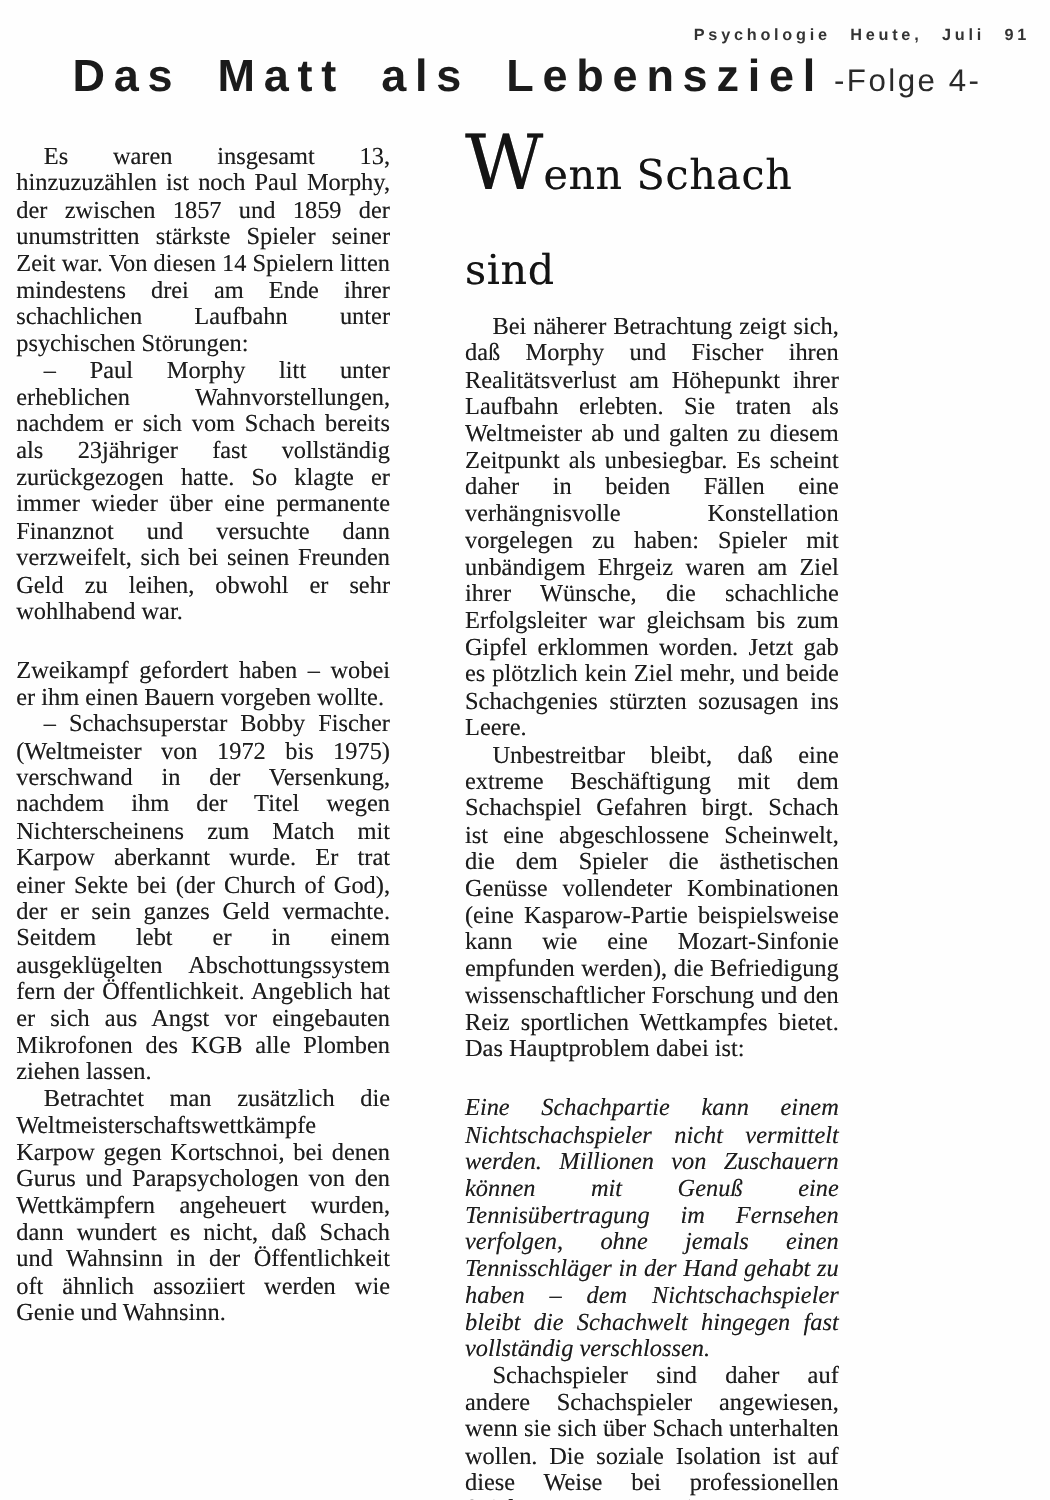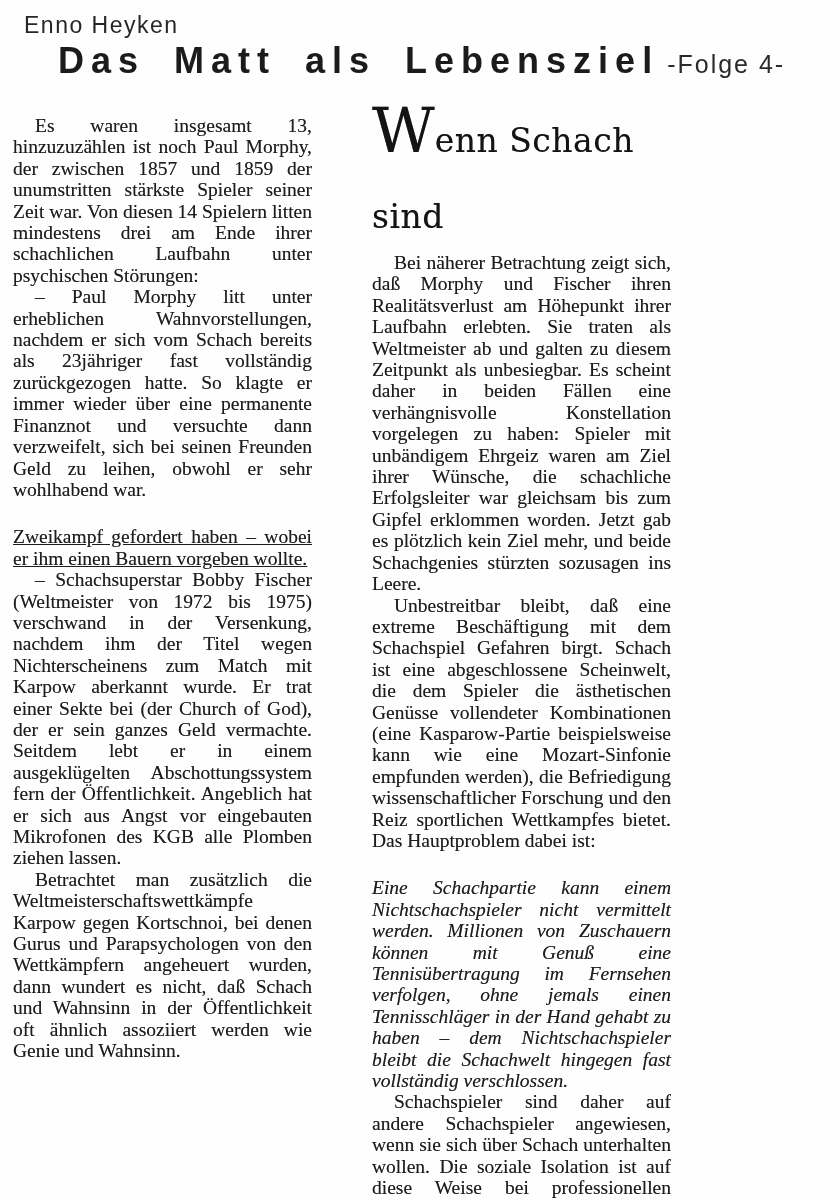--- a/index.html
+++ b/index.html
@@ -64,21 +64,21 @@
     text-align: justify;
     color: #1d1d1d;
     hyphens: auto;
     -webkit-hyphens: auto;
     text-shadow: 0 0 0.4px rgba(30,30,30,0.55);
   }
   .col-left  { left: 13px;  top: 115px; width: 299px; }
   .col-right { left: 372px; top: 98px;  width: 299px; }
   .col p { margin: 0; }
   .col p.indent { text-indent: 22px; }
-  .col p.gap-top { margin-top: 26px; text-decoration: underline; }
+  .col p.gap-top { margin-top: 26px; }
   .col p.block-gap { margin-top: 26px; font-style: italic; }
   
   .headline {
     font-family: "DejaVu Serif", serif;
     font-weight: normal;
     font-size: 33px;
     line-height: 38px;
     letter-spacing: 0.5px;
     color: #141414;
     text-align: left;
@@ -88,22 +88,22 @@
   .headline .initial {
     font-size: 61px;
     letter-spacing: 0;
   }
 </style>
 </head>
 <body>
 
 <div class="page">
 
-  <div class="author">Enno Heyken</div>
 
+  <div class="publication">Psychologie Heute, Juli 91</div>
 
   <div class="title-row">
     <span class="article-title">Das Matt als Lebensziel</span><span class="title-suffix">-Folge 4-</span>
   </div>
 
   <div class="col col-left">
     <p class="indent">Es waren insgesamt 13, hinzuzuzählen ist noch Paul Morphy, der zwischen 1857 und 1859 der unumstritten stärkste Spieler seiner Zeit war. Von diesen 14 Spielern litten mindestens drei am Ende ihrer schachlichen Laufbahn unter psychischen Störungen:</p>
     <p class="indent">– Paul Morphy litt unter erheblichen Wahnvorstellungen, nachdem er sich vom Schach bereits als 23jähriger fast vollständig zurückgezogen hatte. So klagte er immer wieder über eine permanente Finanznot und versuchte dann verzweifelt, sich bei seinen Freunden Geld zu leihen, obwohl er sehr wohlhabend war.</p>
     <p class="gap-top">Zweikampf gefordert haben – wobei er ihm einen Bauern vorgeben wollte.</p>
     <p class="indent">– Schachsuperstar Bobby Fischer (Weltmeister von 1972 bis 1975) verschwand in der Versenkung, nachdem ihm der Titel wegen Nichterscheinens zum Match mit Karpow aberkannt wurde. Er trat einer Sekte bei (der Church of God), der er sein ganzes Geld vermachte. Seitdem lebt er in einem ausgeklügelten Abschottungssystem fern der Öffentlichkeit. Angeblich hat er sich aus Angst vor eingebauten Mikrofonen des KGB alle Plomben ziehen lassen.</p>

